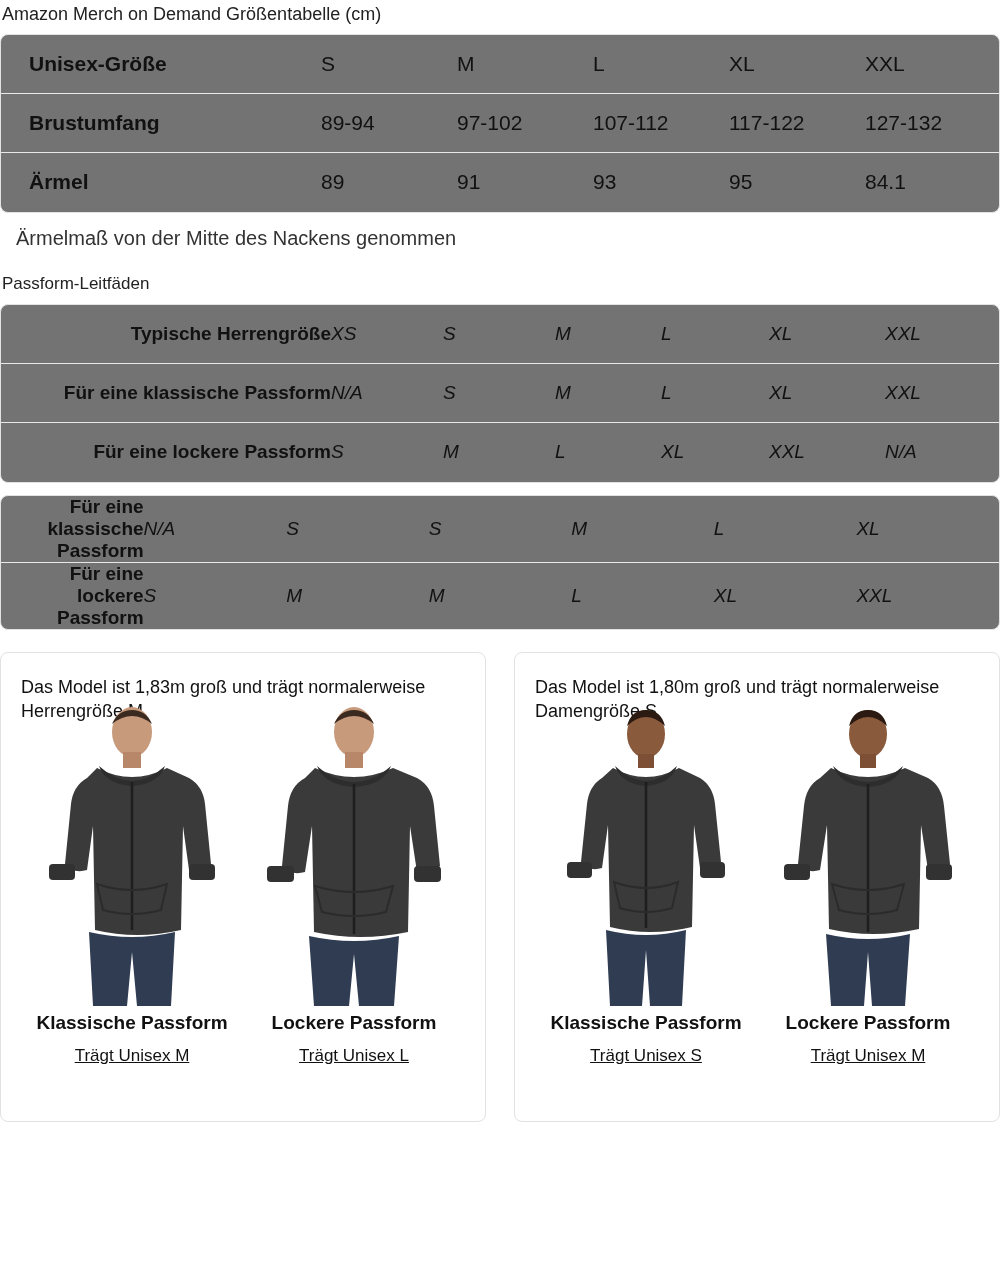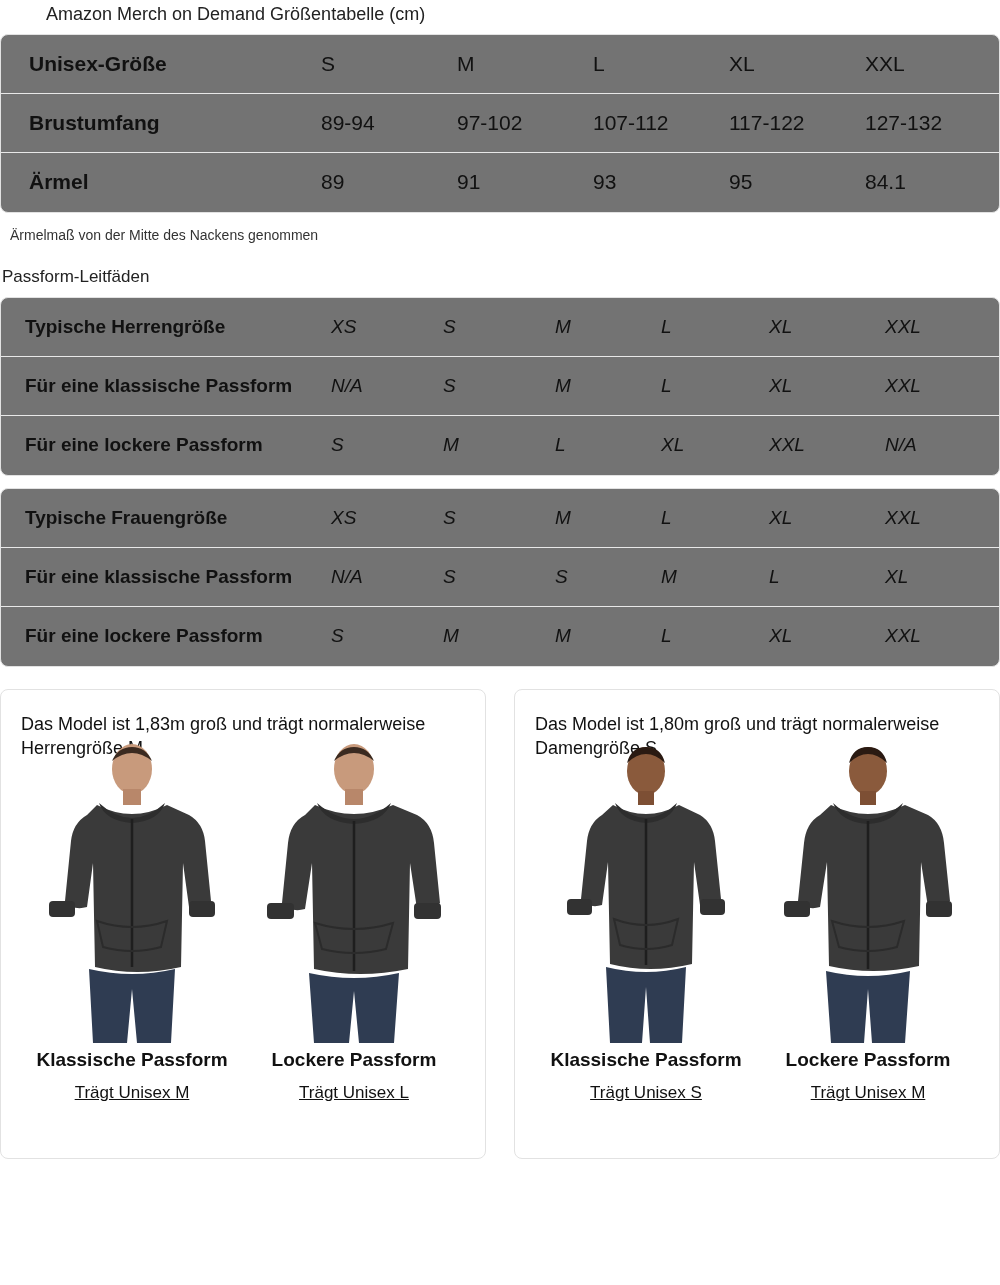--- a/index.html
+++ b/index.html
@@ -11,52 +11,51 @@
     color: #111111;
     overflow: hidden;
   }
   .page { width: 1000px; height: 1285px; position: relative; }
 
   .doc-title {
     font-size: 18px;
     color: #222;
     padding: 4px 0 8px 2px;
     line-height: 1.2;
-    margin-left: 44px;
   }
   .tbl-wrap {
     border: 1px solid #e2e2e2;
     border-radius: 8px;
     overflow: hidden;
     background: #737373;
     width: 1000px;
   }
   .tbl-wrap table { width: 100%; border-collapse: collapse; table-layout: fixed; }
   .tbl-wrap td { border-bottom: 1px solid #e8e8e8; padding: 0; }
   .tbl-wrap tr:last-child td { border-bottom: none; }
 
   
   .mt td { height: 59px; font-size: 21px; }
   .mt td.label { padding-left: 28px; font-weight: bold; color: #111; }
   .mt td.val { color: #111; font-weight: normal; }
 
   .note {
-    font-size: 14px;
+    font-size: 20px;
     color: #333;
-    padding: 14px 0 10px 10px;
+    padding: 14px 0 10px 16px;
   }
   .section-title {
     font-size: 17px;
     color: #222;
     padding: 14px 8px 10px 2px;
   }
 
   
   .ft td { height: 59px; font-size: 19px; }
-  .ft td.label { padding-left: 24px; font-weight: bold; color: #111; }
+  .ft td.label { padding-left: 14px; font-weight: bold; color: #111; text-align: right; }
   .ft td.val { color: #111; font-style: italic; }
 
   .spacer-12 { height: 12px; }
 
   .models-row {
     display: flex;
     gap: 28px;
     margin-top: 22px;
   }
   .model-card {
@@ -171,29 +170,20 @@
         </tr>
       </tbody>
     </table>
   </div>
 
   <div class="spacer-12"></div>
 
   <div class="tbl-wrap">
     <table class="ft">
       <tbody>
-        <tr>
-          <td class="label" style="width:330px">Typische Frauengröße</td>
-          <td class="val" style="width:112px">XS</td>
-          <td class="val" style="width:112px">S</td>
-          <td class="val" style="width:106px">M</td>
-          <td class="val" style="width:108px">L</td>
-          <td class="val" style="width:116px">XL</td>
-          <td class="val">XXL</td>
-        </tr>
         <tr>
           <td class="label">Für eine klassische Passform</td>
           <td class="val">N/A</td>
           <td class="val">S</td>
           <td class="val">S</td>
           <td class="val">M</td>
           <td class="val">L</td>
           <td class="val">XL</td>
         </tr>
         <tr>

